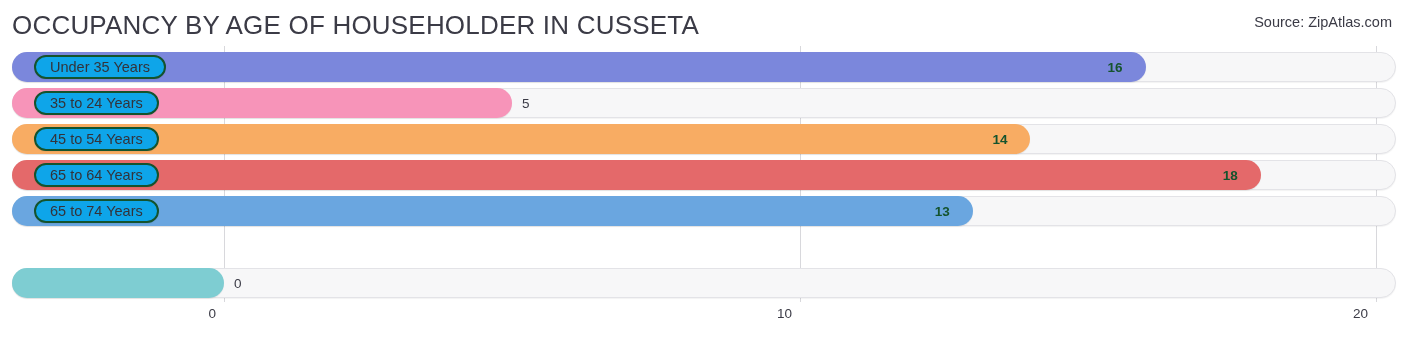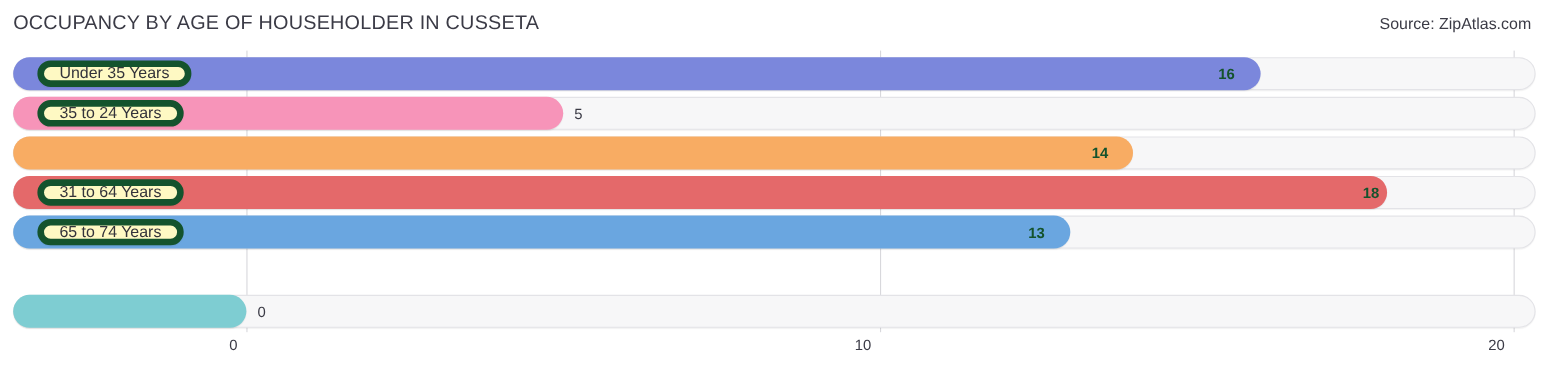--- a/index.html
+++ b/index.html
@@ -8,21 +8,21 @@
     background: #ffffff;
     font-family: "Liberation Sans", sans-serif;
     overflow: hidden;
   }
   .chart-root { position: relative; width: 1406px; height: 340px; background:#fff; }
 
   
   .header { position:absolute; left:0; top:0; width:1406px; height:42px; }
   .chart-title {
     position:absolute; left:12px; top:10px;
-    font-size:18px; color:#3b3b46; letter-spacing:.2px; white-space:nowrap;
+    font-size:26px; color:#3b3b46; letter-spacing:.2px; white-space:nowrap;
   }
   .chart-source {
     position:absolute; right:14px; top:14px;
     font-size:14.5px; color:#3b3b46; white-space:nowrap;
   }
 
   
   .plot { position:absolute; left:0; top:46px; width:1406px; height:256px; }
 
   .gridlines { position:absolute; inset:0; pointer-events:none; }
@@ -45,22 +45,22 @@
   .bar {
     position:absolute; left:0; top:0; height:30px;
     border-radius:15px;
     box-shadow:0 1px 1px rgba(0,0,0,.07);
   }
   
   .label-pill {
     position:absolute; left:22px; top:3px; height:24px;
     display:flex; align-items:center;
     padding:0 14px;
-    background:#fef9c3;
-    border:6px solid #14532d;
+    background:#0ea5e9;
+    border:2px solid #14532d;
     border-radius:12px;
     font-size:14.5px; color:#33333a; white-space:nowrap;
     box-shadow:0 1px 1px rgba(0,0,0,.05);
   }
   
   .value-in {
     position:absolute; top:0; height:30px; display:flex; align-items:center;
     font-size:13.5px; color:#14532d; white-space:nowrap;font-weight:bold;
   }
   .value-out {
@@ -102,27 +102,28 @@
         </div>
         <div class="bar-row" style="top: 42px;">
           <div class="track"></div>
           <div class="bar" style="width: 500px; background: rgb(247, 148, 185);"></div>
           <div class="label-pill">35 to 24 Years</div>
           <div class="value-out" style="left: 510px;">5</div>
         </div>
         <div class="bar-row" style="top: 78px;">
           <div class="track"></div>
           <div class="bar" style="width: 1018.4px; background: rgb(248, 172, 99);"></div>
+          <div class="label-pill">45 to 54 Years</div>
           <div class="value-in" style="left: 980.4px;">14</div>
         </div>
         <div class="bar-row" style="top: 114px;">
           <div class="track"></div>
           <div class="bar" style="width: 1248.8px; background: rgb(228, 105, 106);"></div>
-          <div class="label-pill">31 to 64 Years</div>
-          <div class="value-in" style="left: 1210.8px; margin-left: 16px;">18</div>
+          <div class="label-pill">65 to 64 Years</div>
+          <div class="value-in" style="left: 1210.8px;">18</div>
         </div>
         <div class="bar-row" style="top: 150px;">
           <div class="track"></div>
           <div class="bar" style="width: 960.8px; background: rgb(106, 166, 224);"></div>
           <div class="label-pill">65 to 74 Years</div>
           <div class="value-in" style="left: 922.8px;">13</div>
         </div>
         <div class="bar-row" style="top: 222px;">
           <div class="track"></div>
           <div class="bar" style="width: 212px; background: rgb(126, 205, 210);"></div>

